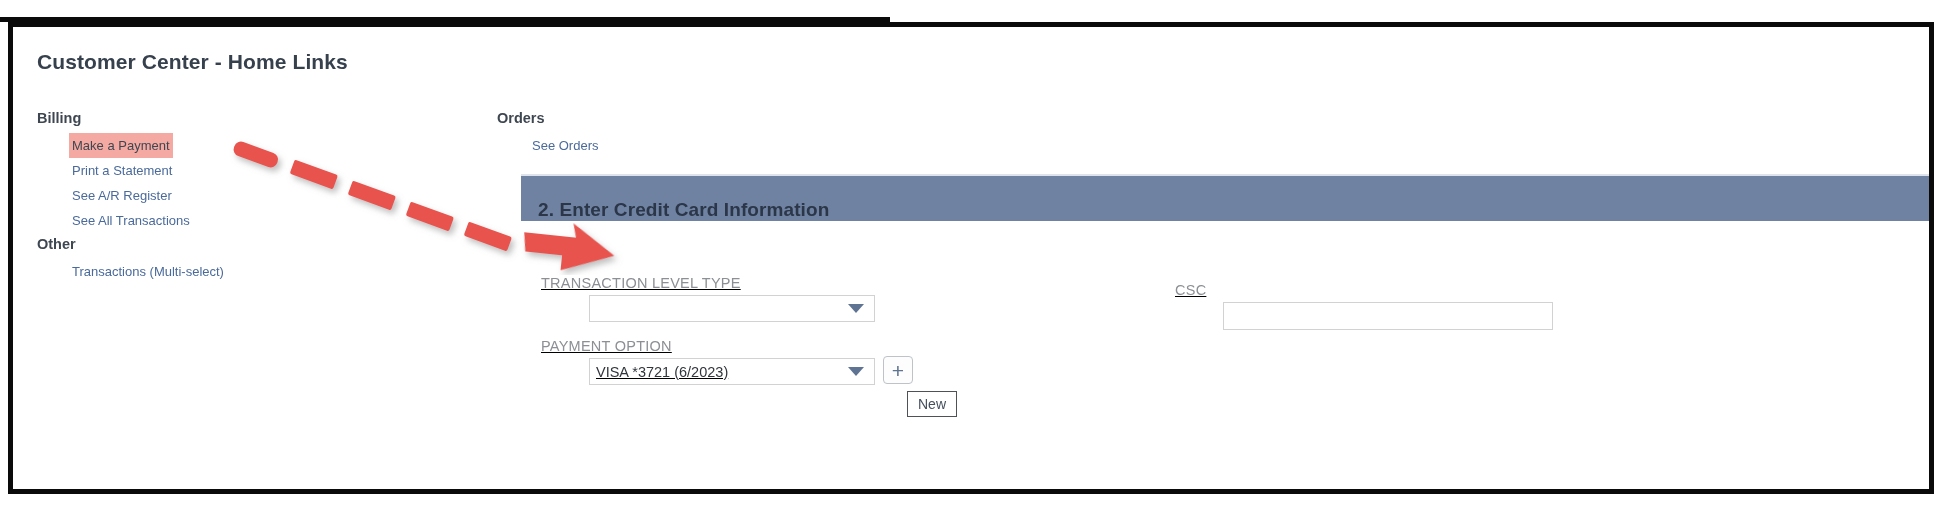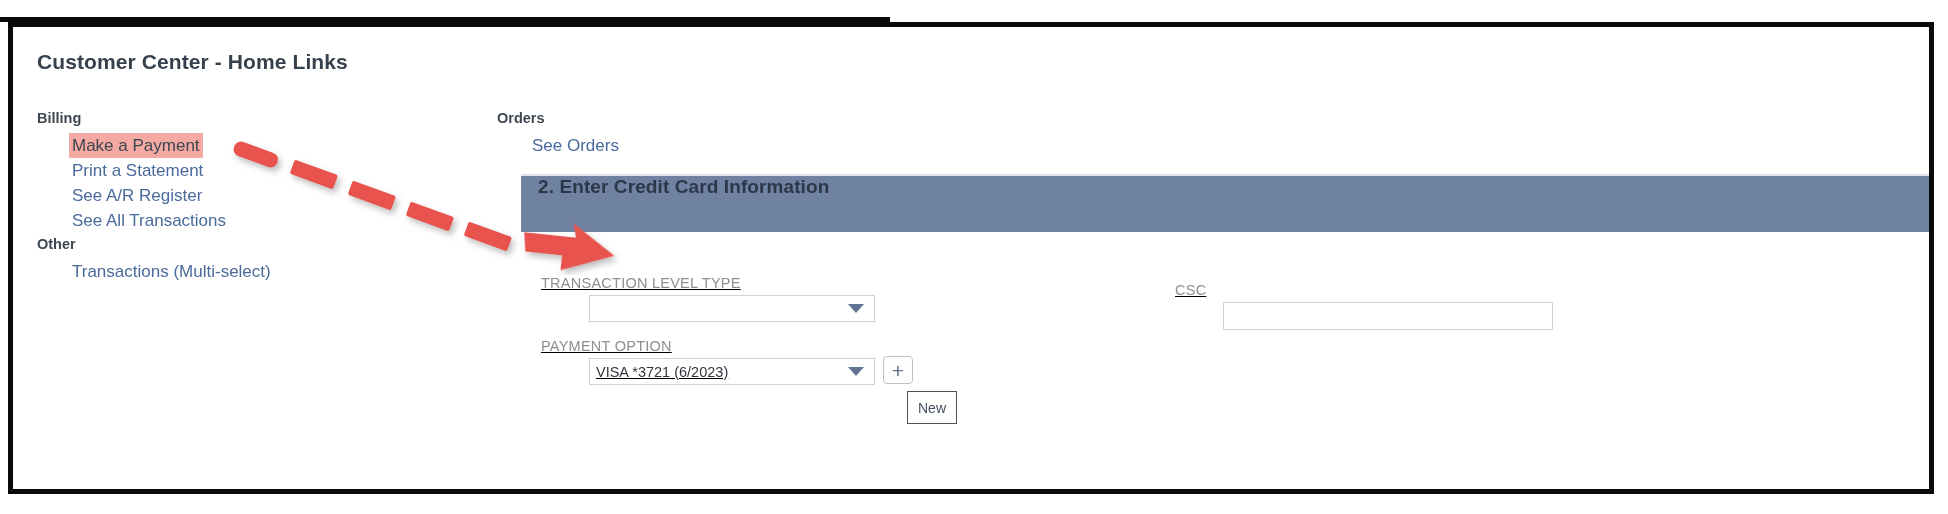--- a/index.html
+++ b/index.html
@@ -103,45 +103,45 @@
     margin: 0 0 4px 0;
     line-height: 22px;
     white-space: nowrap;
   }
   .group-heading.other-heading {
     margin-top: 0;
   }
   .link-item {
     display: inline-block;
     margin-left: 32px;
-    font-size: 17px;
+    font-size: 13px;
     color: #4a6a9b;
     line-height: 23px;
     cursor: pointer;
     white-space: nowrap;
     padding: 1px 3px;
   }
   .link-row { line-height: 23px; }
   .link-item.highlighted {
     background: #f4a9a3;
     color: #3e4751;
   }
 
   
   .section-header {
     position: absolute;
     left: 508px;
     top: 147px;
     right: 0;
-    height: 58px;
+    height: 47px;
     background: #6f82a2;
     border-top: 2px solid #dfe3ec;
     box-sizing: border-box;
     display: flex;
-    align-items: flex-start;
+    align-items: flex-end;
   }
   .section-header-title {
     margin-left: 17px;
     font-size: 19px;
     font-weight: bold;
     color: #2b3648;
     letter-spacing: 0.1px;
     white-space: nowrap;
   }
 
@@ -238,21 +238,21 @@
     color: #5f7392;
     font-weight: 300;
   }
 
   
   .tooltip-new {
     position: absolute;
     left: 894px;
     top: 166px;
     min-width: 48px;
-    height: 33px;
+    height: 26px;
     border: 1px solid #4f5255;
     background: #ffffff;
     box-sizing: border-box;
     display: flex;
     align-items: center;
     justify-content: center;
     padding: 0 10px;
   }
   .tooltip-new span {
     font-size: 14px;

